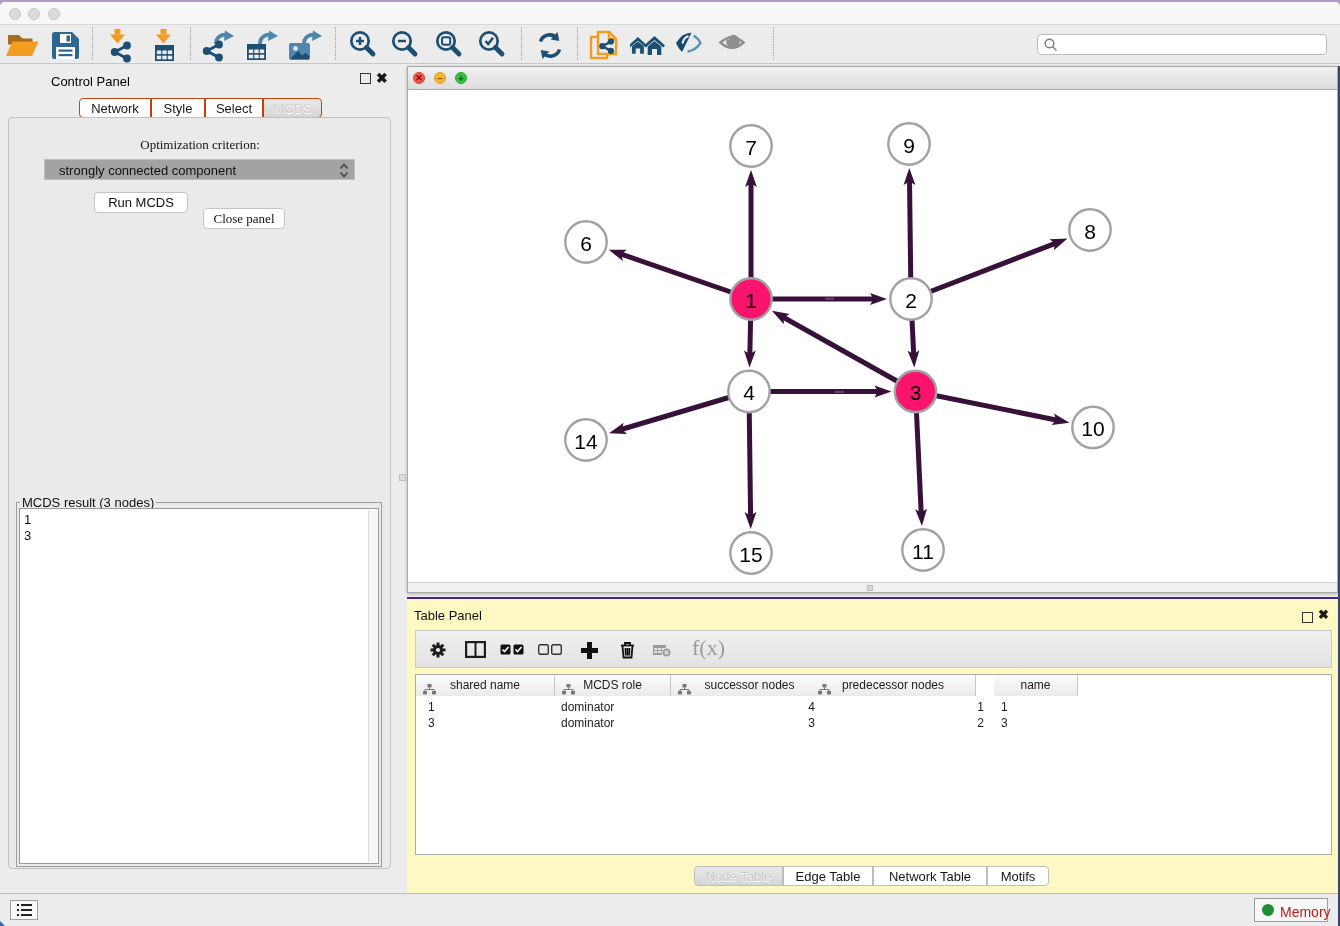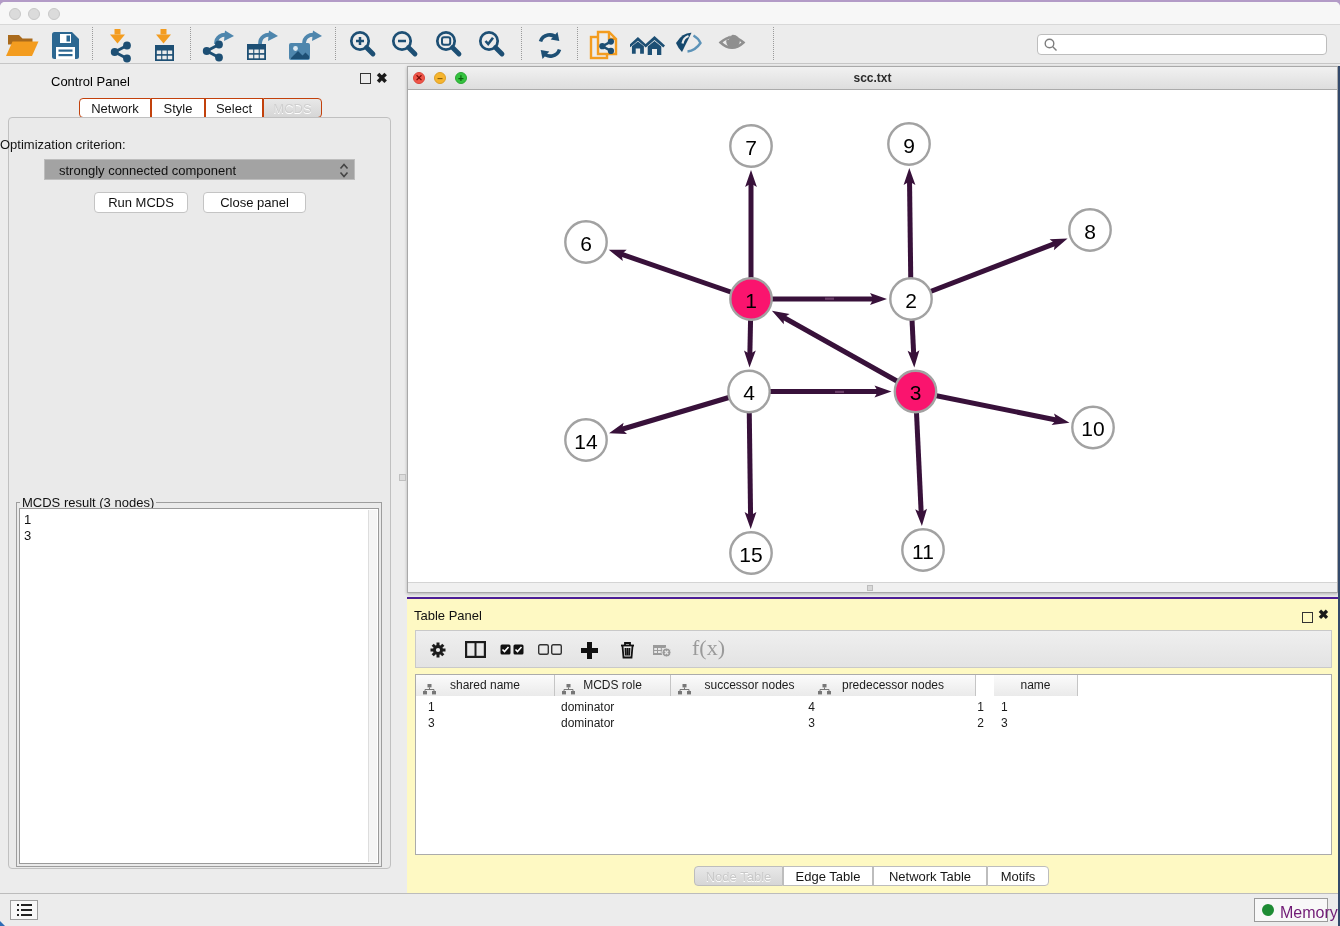--- a/index.html
+++ b/index.html
@@ -188,42 +188,41 @@
 <div class="abs" style="left:360px; top:73px; width:11px; height:11px; border:1.5px solid #333;"></div>
 <div class="abs" style="left:376px; top:70px; font-size:14px; font-weight:bold; color:#1a1a1a;">✖</div>
 
 <div class="tab" style="left:79px; width:72px; border-radius:4px 0 0 4px;">Network</div>
 <div class="tab" style="left:151px; width:54px;">Style</div>
 <div class="tab" style="left:205px; width:58px;">Select</div>
 <div class="tab" style="left:263px; width:59px; background:linear-gradient(#e8e8e8,#d6d6d6); color:#cfcfcf; text-shadow:0 1px 0 #fff; border-radius:0 4px 4px 0;">MCDS</div>
 
 <div class="abs" style="left:8px; top:117px; width:383px; height:752px; border:1px solid #c0c0c0; border-radius:4px; background:#eaeaea;"></div>
 
-<div class="abs" style="left:0; top:137px; width:400px; font-size:13px; color:#141414;">Optimization criterion:</div>
+<div class="abs" style="left:0; top:137px; width:400px; text-align:center; font-size:13px; color:#141414;font-family:Liberation Serif, serif;">Optimization criterion:</div>
 <div class="abs" style="left:44px; top:159px; width:311px; height:21px; background:#a3a3a3; border:1px solid #bdbdbd; border-radius:0;">
   <span style="position:absolute; left:14px; top:3px; font-size:13px; color:#111;">strongly connected component</span>
   <svg style="position:absolute; right:5px; top:3px;" width="10" height="15" viewBox="0 0 10 15">
     <path d="M1.5 5.5 L5 1.5 L8.5 5.5" fill="none" stroke="#444" stroke-width="1.6"></path>
     <path d="M1.5 9.5 L5 13.5 L8.5 9.5" fill="none" stroke="#444" stroke-width="1.6"></path>
   </svg>
 </div>
 <div class="btn" style="left:94px; top:192px; width:94px; height:21px; line-height:20px;">Run MCDS</div>
-<div class="btn" style="left:203px; top:192px; width:103px; height:21px; line-height:20px;">Close panel</div>
+<div class="btn" style="left:203px; top:208px; width:82px; height:21px; line-height:20px;font-family:Liberation Serif, serif;">Close panel</div>
 
 <fieldset class="abs" style="left:16px; top:495px; width:366px; height:372px; border:1px solid #9d9d9d; border-radius:0;">
   <legend style="font-size:13px; color:#111; margin-left:3px; padding:0 2px;">MCDS result (3 nodes)</legend>
 </fieldset>
 <div class="abs" style="left:19px; top:508px; width:360px; height:356px; background:#fff; border:1px solid #9a9a9a;">
   <div style="position:absolute; left:4px; top:3px; font-size:13px; color:#111; line-height:16px;">1<br>3</div>
   <div style="position:absolute; right:1px; top:1px; bottom:1px; width:9px; background:#f5f5f5; border-left:1px solid #ddd;"></div>
 </div>
 
 <div class="abs" style="left:407px; top:66px; width:931px; height:527px; background:#fff; border:1px solid #a9a9a9; box-shadow:0 1px 3px rgba(0,0,0,0.25);">
   <div style="position:absolute; left:0; right:0; top:0; height:23px; background:linear-gradient(#f1f1f1,#dedede); border-bottom:1px solid #ababab;">
-    <div style="position:absolute; left:0; right:0; top:4px; text-align:center; font-size:12px; font-weight:bold; color:#2c2c2c;">scc.txt</div>
     <div style="position:absolute; left:5px; top:5px; width:12px; height:12px; border-radius:50%; background:#f15549; border:1px solid #d8473c; color:#750b06; font-size:9px; font-weight:bold; text-align:center; line-height:11px;">✕</div>
     <div style="position:absolute; left:26px; top:5px; width:12px; height:12px; border-radius:50%; background:#f6b52e; border:1px solid #dd9f27; color:#8a5d07; font-size:10px; font-weight:bold; text-align:center; line-height:11px;">–</div>
     <div style="position:absolute; left:47px; top:5px; width:12px; height:12px; border-radius:50%; background:#35c23f; border:1px solid #2aa834; color:#0a5e0d; font-size:10px; font-weight:bold; text-align:center; line-height:12px;">+</div>
   </div>
   <svg id="graph" style="position:absolute; left:0; top:24px;" width="929" height="493" viewBox="0 0 929 493">
 <line x1="343.0" y1="208.0" x2="343.0" y2="90.0" stroke="#38113a" stroke-width="5"></line>
 <polygon points="348.9,96.0 343.0,79.0 337.1,96.0 343.0,92.6" fill="#38113a"></polygon>
 <line x1="343.0" y1="208.0" x2="211.1" y2="162.4" stroke="#38113a" stroke-width="5"></line>
 <polygon points="218.7,158.8 200.7,158.8 214.8,170.0 213.5,163.3" fill="#38113a"></polygon>
 <line x1="343.0" y1="208.0" x2="468.0" y2="208.0" stroke="#38113a" stroke-width="5"></line>
@@ -406,18 +405,18 @@
       <rect x="0" y="1" width="2" height="2" fill="#222"></rect>
         <rect x="4" y="1" width="11" height="2" fill="#222"></rect>
       <rect x="0" y="6" width="2" height="2" fill="#222"></rect>
         <rect x="4" y="6" width="11" height="2" fill="#222"></rect>
       <rect x="0" y="11" width="2" height="2" fill="#222"></rect>
         <rect x="4" y="11" width="11" height="2" fill="#222"></rect>
     </svg>
   </div>
   <div style="position:absolute; left:1254px; top:4px; width:74px; height:24px; background:#f8f8f8; border:1px solid #9b9b9b;">
     <div style="position:absolute; left:7px; top:5px; width:12px; height:12px; border-radius:50%; background:#1e8c34;"></div>
-    <div style="position:absolute; left:25px; top:5px; font-size:16px; color:#701a75;">Memory</div>
+    <div style="position:absolute; left:25px; top:5px; font-size:14px; color:#b91c1c;">Memory</div>
   </div>
 </div>
 
 <div class="abs" style="left:1338px; top:66px; width:2px; height:860px; background:#33496b;"></div>
 <div class="abs" style="left:0; top:921px; width:0; height:0; border-left:5px solid #2e6cb5; border-top:5px solid transparent;"></div>
 
 </body></html>

